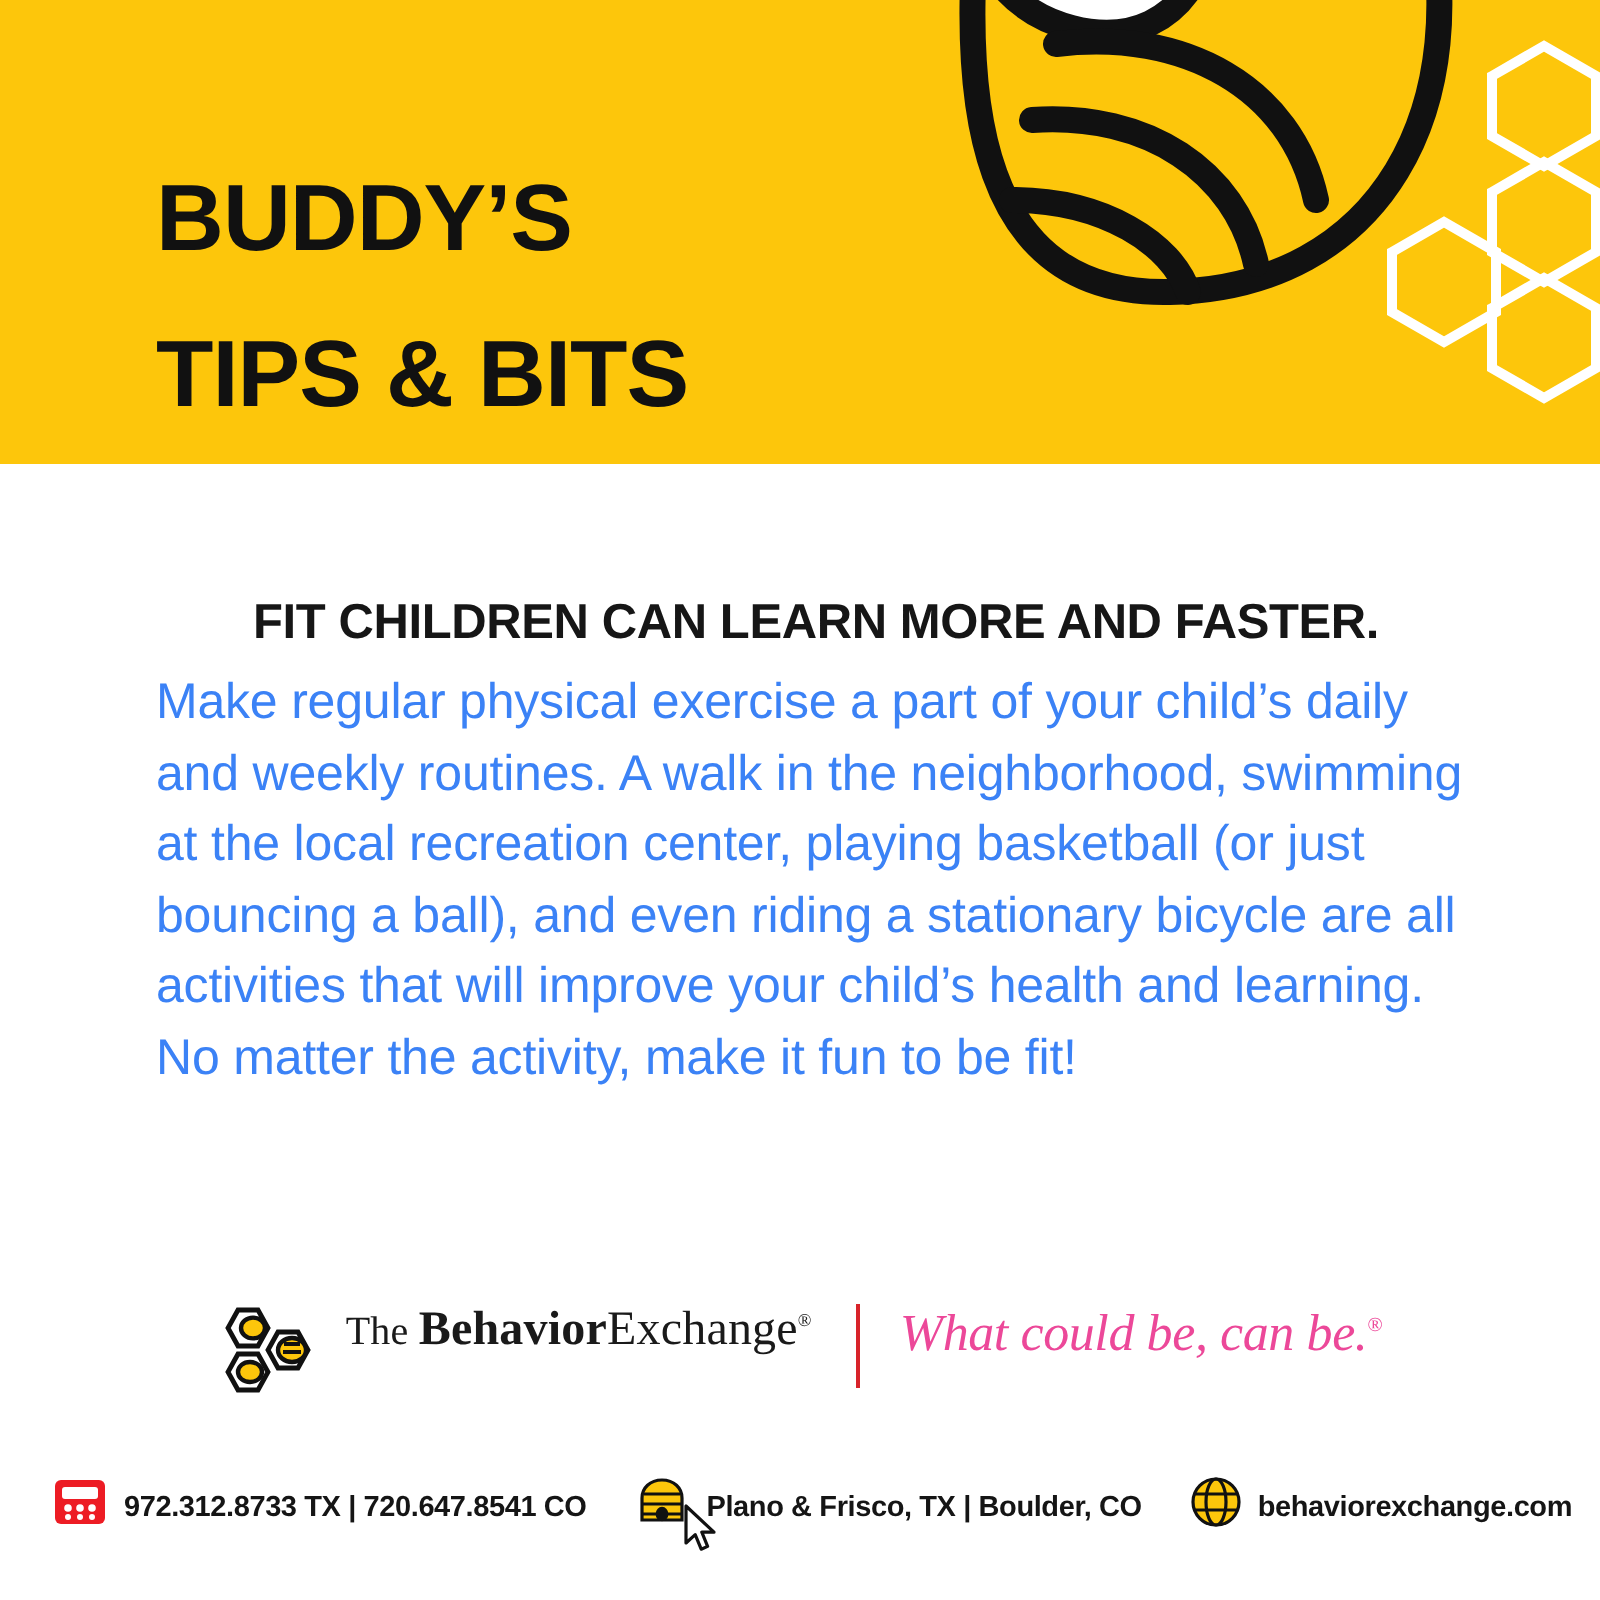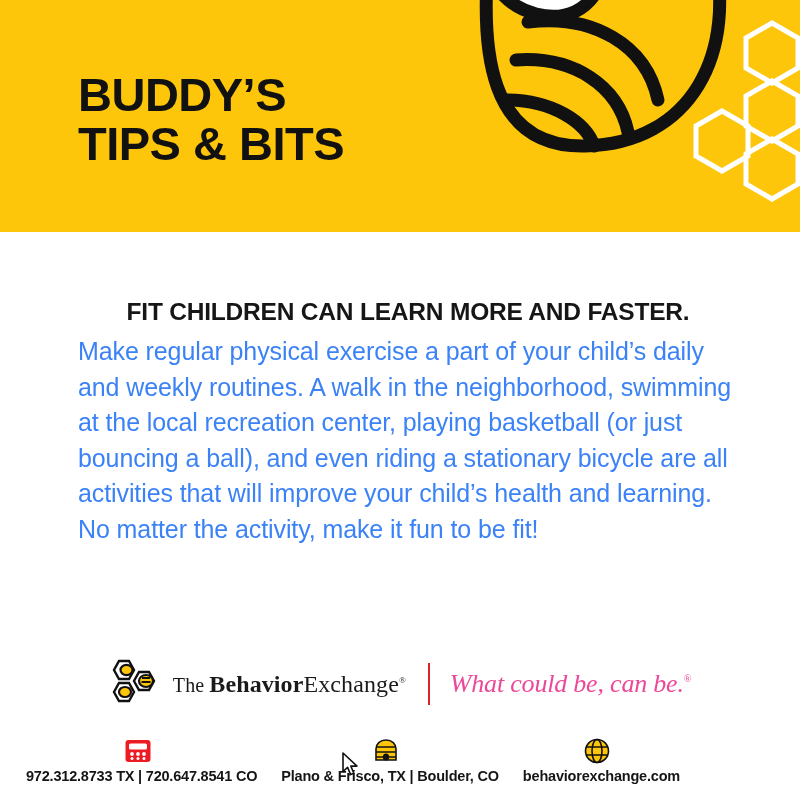--- a/index.html
+++ b/index.html
@@ -29,21 +29,21 @@
     background: #fdc60b;
     overflow: hidden;
   }
   .header-title {
     position: absolute;
     left: 78px;
     top: 70px;
     font-family: "Liberation Sans", sans-serif;
     font-weight: bold;
     font-size: 47px;
-    line-height: 49px;
+    line-height: 78px;
     letter-spacing: -0.5px;
     color: #111111;
     white-space: pre-line;
     z-index: 5;
   }
   .bee-wrap {
     position: absolute;
     left: 360px;
     top: -96px;
     width: 440px;
@@ -87,21 +87,21 @@
   }
 
   
   .logo-row {
     position: absolute;
     left: 0;
     top: 652px;
     width: 800px;
     height: 64px;
     display: flex;
-    align-items: center;
+    align-items: flex-start;
     justify-content: center;
   }
   .logo-mark {
     width: 56px;
     height: 52px;
     margin-right: 8px;
     flex: none;
   }
   .logo-words {
     font-family: "Liberation Serif", serif;
@@ -140,21 +140,20 @@
     height: 70px;
     display: flex;
     align-items: flex-start;
     padding-top: 8px;
     box-sizing: border-box;
   }
   .footer-item {
     display: flex;
     align-items: center;
     white-space: nowrap;
-    flex-direction: column;
   }
   .footer-item .ficon {
     flex: none;
     margin-right: 8px;
     display: block;
   }
   .footer-text {
     font-family: "Liberation Sans", sans-serif;
     font-weight: bold;
     font-size: 14.5px;

